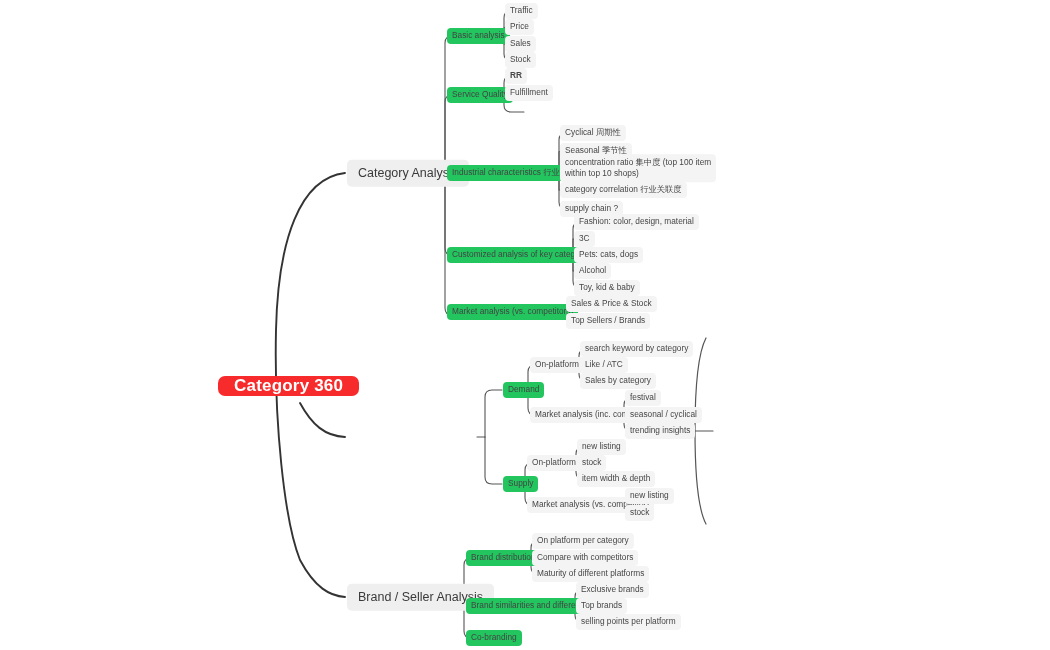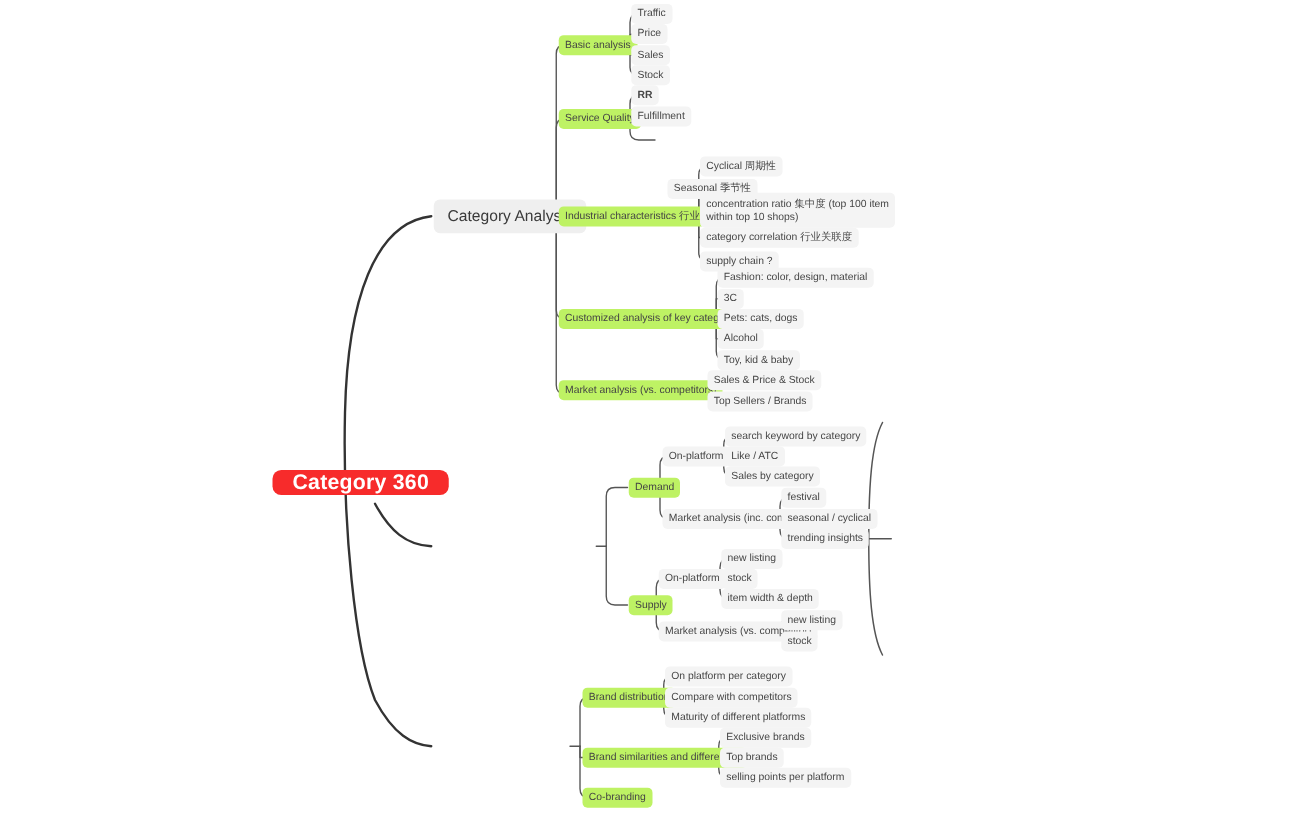--- a/index.html
+++ b/index.html
@@ -42,21 +42,21 @@
   }
   .node.lvl1 {
     font-size: 12.5px;
     color: #3a3a3a;
     padding: 6px 11px;
     border-radius: 5px;
     background: #efefef;
   }
   .node.lvl2 {
     font-size: 8.3px;
-    background: #bef264;
+    background: #22c55e;
     color: #444444;
     padding: 3px 5px;
   }
   .node.lvl3 {
     font-size: 8.3px;
     background: #f4f4f4;
     color: #464646;
     padding: 3px 5px;
   }
   .node.lvl4 {
@@ -188,21 +188,21 @@
   <div class="node lvl3" style="left:505px; top:27px;">Price</div>
   <div class="node lvl3" style="left:505px; top:44px;">Sales</div>
   <div class="node lvl3" style="left:505px; top:60px;">Stock</div>
 
   <div class="node lvl2" style="left:447px; top:95px;">Service Quality</div>
   <div class="node lvl3" style="left:505px; top:76px;font-weight:bold;">RR</div>
   <div class="node lvl3" style="left:505px; top:93px;">Fulfillment</div>
 
   <div class="node lvl2" style="left:447px; top:173px;">Industrial characteristics 行业特征</div>
   <div class="node lvl3" style="left:560px; top:133px;">Cyclical 周期性</div>
-  <div class="node lvl3" style="left:534px; top:151px;text-align:right;">Seasonal 季节性</div>
+  <div class="node lvl3" style="left:560px; top:151px;text-align:right;">Seasonal 季节性</div>
   <div class="node lvl3 multiline" style="left:560px; top:168px;">concentration ratio 集中度 (top 100 item
 within top 10 shops)</div>
   <div class="node lvl3" style="left:560px; top:190px;">category correlation 行业关联度</div>
   <div class="node lvl3" style="left:560px; top:209px;">supply chain ?</div>
 
   <div class="node lvl2" style="left:447px; top:255px;">Customized analysis of key categories</div>
   <div class="node lvl3" style="left:574px; top:222px;">Fashion: color, design, material</div>
   <div class="node lvl3" style="left:574px; top:239px;">3C</div>
   <div class="node lvl3" style="left:574px; top:255px;">Pets: cats, dogs</div>
   <div class="node lvl3" style="left:574px; top:271px;">Alcohol</div>
@@ -228,20 +228,21 @@
   <div class="node lvl3" style="left:527px; top:463px;">On-platform</div>
   <div class="node lvl4" style="left:577px; top:447px;">new listing</div>
   <div class="node lvl4" style="left:577px; top:463px;">stock</div>
   <div class="node lvl4" style="left:577px; top:479px;">item width &amp; depth</div>
 
   <div class="node lvl3" style="left:527px; top:505px;">Market analysis (vs. competitor)</div>
   <div class="node lvl4" style="left:625px; top:496px;">new listing</div>
   <div class="node lvl4" style="left:625px; top:513px;">stock</div>
 
 
+  <div class="node lvl1" style="left:347px; top:597px;">Brand / Seller Analysis</div>
 
   <div class="node lvl2" style="left:466px; top:558px;">Brand distribution</div>
   <div class="node lvl3" style="left:532px; top:541px;">On platform per category</div>
   <div class="node lvl3" style="left:532px; top:558px;">Compare with competitors</div>
   <div class="node lvl3" style="left:532px; top:574px;">Maturity of different platforms</div>
 
   <div class="node lvl2" style="left:466px; top:606px;">Brand similarities and differences</div>
   <div class="node lvl3" style="left:576px; top:590px;">Exclusive brands</div>
   <div class="node lvl3" style="left:576px; top:606px;">Top brands</div>
   <div class="node lvl3" style="left:576px; top:622px;">selling points per platform</div>

